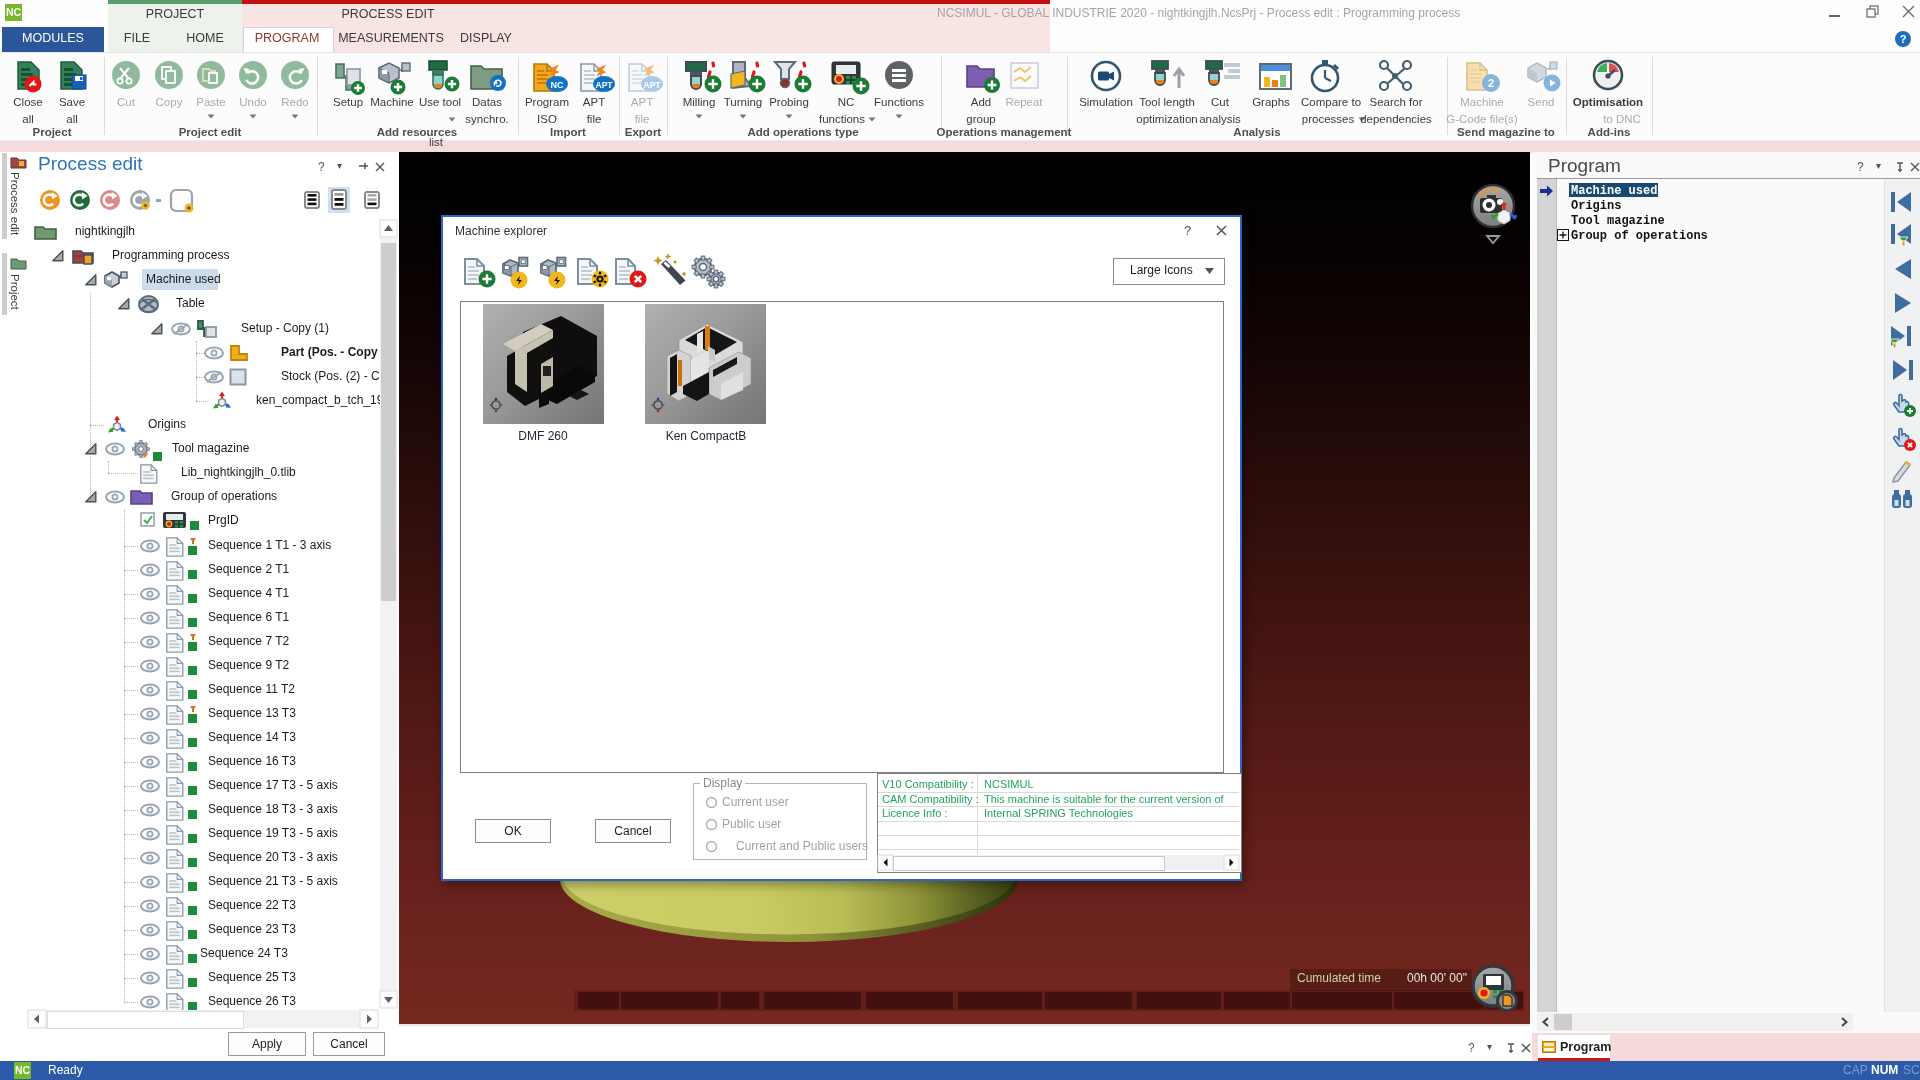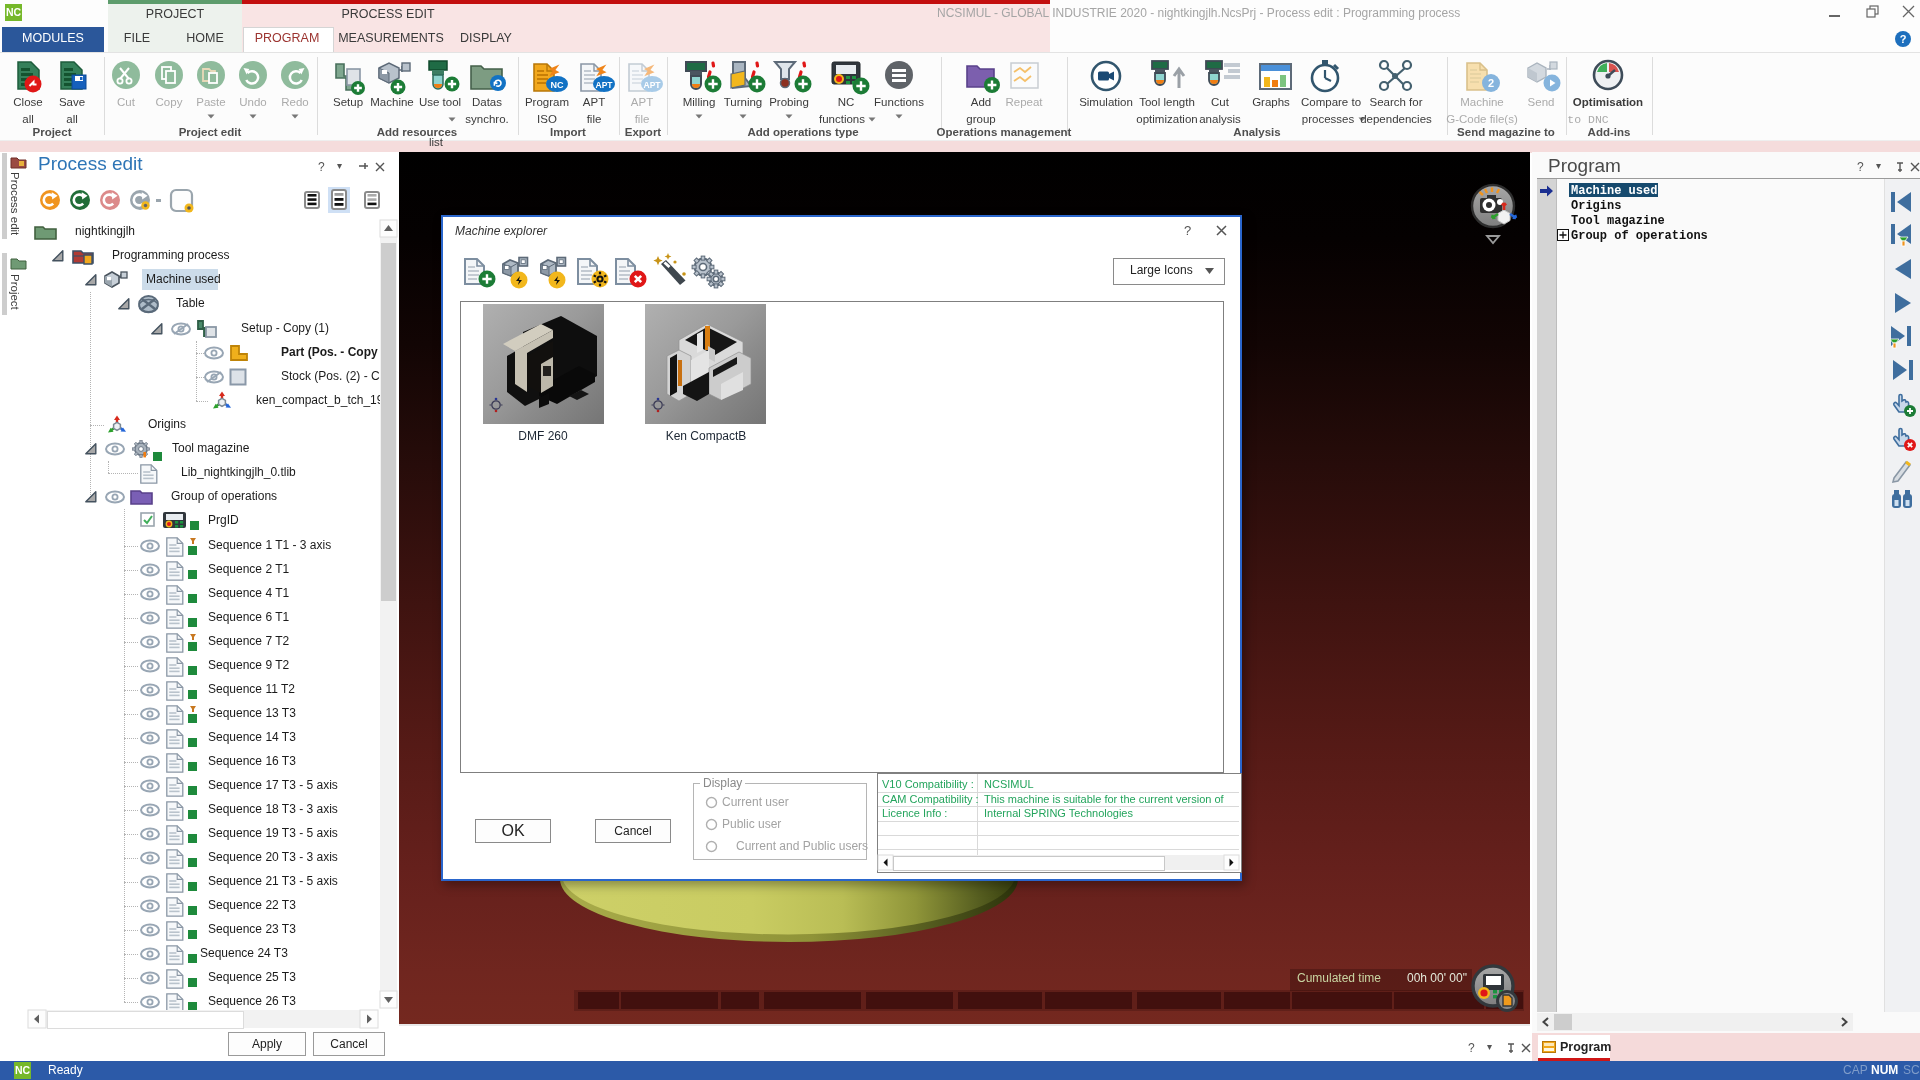--- a/index.html
+++ b/index.html
@@ -374,21 +374,21 @@
     <path d="M3,8 l9,-5 9,5 0,9 -9,5 -9,-5 z" fill="#d3d9df" stroke="#aab4be" stroke-width="1.4"></path>
     <path d="M3,8 l9,5 0,9 -9,-5 z" fill="#bfc7cf"></path>
     <path d="M22,9 h4 M25,5 v5" stroke="#aab4be" stroke-width="1.4"></path>
     <rect x="25" y="2" width="7" height="7" fill="#d3d9df" stroke="#aab4be" stroke-width="1.2"></rect>
     <circle cx="27" cy="23" r="8.5" fill="#85b4dd"></circle>
     <path d="M25,19.6 l5.5,3.4 l-5.5,3.4 z" fill="#fff"></path>
   </svg>
 <div class="lbl" style="left:1392px;top:96px;width:180px;color:#ababab;">Machine</div>
 <div class="lbl" style="left:1392px;top:113px;width:180px;color:#ababab;">G-Code file(s)</div>
 <div class="lbl" style="left:1451px;top:96px;width:180px;color:#ababab;">Send</div>
-<div class="lbl" style="left:1498px;top:113px;width:180px;color:#ababab;font-family:Liberation Mono, monospace;">to DNC</div>
+<div class="lbl" style="left:1532px;top:113px;width:180px;color:#ababab;">to DNC</div>
 <svg class="a" style="left:1593px;top:60px" width="32" height="32">
     <circle cx="15" cy="15" r="14" fill="#eef0f2" stroke="#3e4c59" stroke-width="2.6"></circle>
     <path d="M4,12 a12,12 0 0 1 10,-9 l0,9 z" fill="#3fae59"></path>
     <path d="M16,3 a12,12 0 0 1 10,9 l-10,0 z" fill="#d9534f"></path>
     <circle cx="15" cy="16" r="2.6" fill="#3e4c59"></circle>
     <path d="M15,16 l7,-6" stroke="#3e4c59" stroke-width="2.4"></path>
   </svg>
 <div class="lbl" style="left:1518px;top:96px;width:180px;font-weight:bold;color:#3b3b3b;">Optimisation</div>
 <div class="a" style="left:0px;top:152px;width:399px;height:909px;background:#fff;"></div>
 <div class="a" style="left:2px;top:153px;width:5px;height:86px;background:#cdcdcd;"></div>
@@ -1229,21 +1229,21 @@
   </svg>
 <div class="a" style="left:1532px;top:1033px;width:388px;height:28px;background:#f5dada;"></div>
 <div class="a" style="left:1538px;top:1035px;width:72px;height:23px;background:#fff;border-bottom:3px solid #cf1616;"></div>
 <svg class="a" style="left:1542px;top:1041px" width="14" height="12">
     <rect x="0.5" y="0.5" width="13" height="11" fill="#f0a81c" stroke="#b87708"></rect>
     <rect x="2" y="2" width="10" height="3" fill="#fde8b8"></rect>
     <rect x="2" y="7" width="10" height="3" fill="#fdf6e0"></rect>
   </svg>
 <div class="a" style="left:1560px;top:1040px;font-size:12.5px;font-weight:bold;color:#222;">Program</div>
 <div class="a" style="left:441px;top:215px;width:797px;height:662px;background:#fff;border:2px solid #2a66cc;box-shadow:3px 4px 10px rgba(0,0,0,0.35);"></div>
-<div class="a" style="left:455px;top:224px;font-size:12px;color:#333;font-style:italic;">Machine explorer</div>
+<div class="a" style="left:455px;top:224px;font-size:12px;color:#333;">Machine explorer</div>
 <div class="a" style="left:1184px;top:223px;font-size:13px;color:#555;">?</div>
 <svg class="a" style="left:1216px;top:225px" width="11" height="11">
     <path d="M1,1 L10,10 M10,1 L1,10" stroke="#555" stroke-width="1.5"></path>
   </svg>
 <svg class="a" style="left:464px;top:256px" width="34" height="32">
     <g transform="translate(0,2) scale(1.0)">
       <path d="M1,1 h12 l7,7 v18 h-19 z" fill="#f4f6f8" stroke="#7d8ea0" stroke-width="2"></path>
       <path d="M13,1 l0,7 l7,0" fill="none" stroke="#7d8ea0" stroke-width="1.6"></path>
       <g fill="#c3cad2">
         <rect x="4" y="8" width="7" height="2"></rect>
@@ -1390,21 +1390,21 @@
     <polygon points="76,80 98,68 98,86 76,96" fill="#e0e0e0"></polygon>
     <g transform="translate(8,96)">
       <circle cx="5" cy="5" r="4.2" fill="none" stroke="#3a3a55" stroke-width="1.3"></circle>
       <path d="M5,0 v-2 M5,10 v2 M0,5 h-1.5 M10,5 h1.5" stroke="#3a3a55" stroke-width="1.2"></path>
       <circle cx="5" cy="-1" r="1.3" fill="#283593"></circle>
       <circle cx="5" cy="11" r="1.3" fill="#b02020"></circle>
     </g>
   </svg>
 <div class="lbl" style="left:453px;top:430px;width:180px;font-size:12px;color:#1c2633;">DMF 260</div>
 <div class="lbl" style="left:616px;top:430px;width:180px;font-size:12px;color:#1c2633;">Ken CompactB</div>
-<div class="a" style="left:475px;top:819px;width:74px;height:22px;border:1px solid #8a8a8a;background:#fdfdfd;font-size:16px;color:#222;text-align:center;line-height:22px;">OK</div>
+<div class="a" style="left:475px;top:819px;width:74px;height:22px;border:1px solid #8a8a8a;background:#fdfdfd;font-size:12px;color:#222;text-align:center;line-height:22px;">OK</div>
 <div class="a" style="left:595px;top:819px;width:74px;height:22px;border:1px solid #8a8a8a;background:#fdfdfd;font-size:12px;color:#222;text-align:center;line-height:22px;">Cancel</div>
 <div class="a" style="left:693px;top:783px;width:172px;height:75px;border:1px solid #b5b5b5;"></div>
 <div class="a" style="left:700px;top:776px;font-size:12px;color:#8a8a8a;background:#fff;padding:0 3px;">Display</div>
 <svg class="a" style="left:706px;top:797px" width="11" height="11">
     <circle cx="5.5" cy="5.5" r="5" fill="#fff" stroke="#b0b0b0" stroke-width="1.4"></circle>
   </svg>
 <div class="a" style="left:722px;top:795px;font-size:12px;color:#a3a3a3;white-space:nowrap;">Current user</div>
 <svg class="a" style="left:706px;top:819px" width="11" height="11">
     <circle cx="5.5" cy="5.5" r="5" fill="#fff" stroke="#b0b0b0" stroke-width="1.4"></circle>
   </svg>

